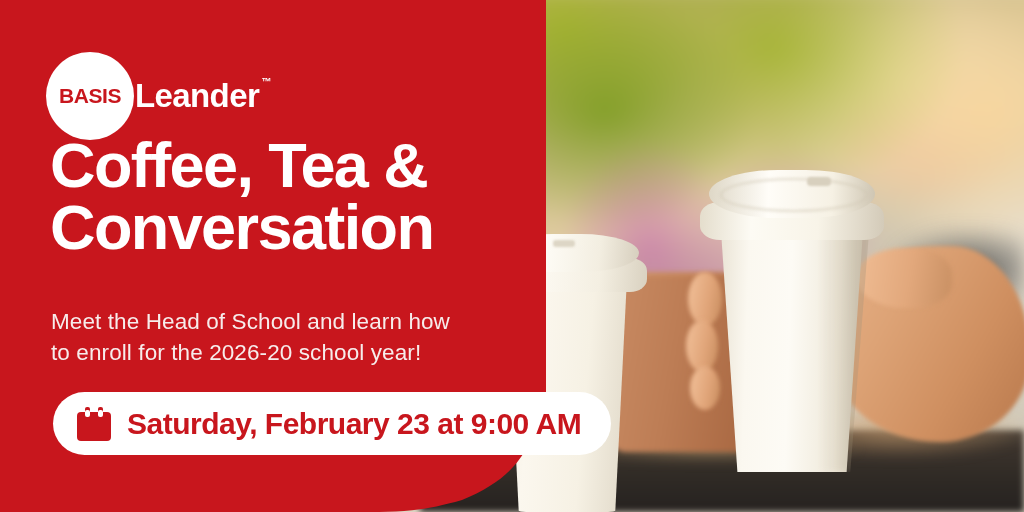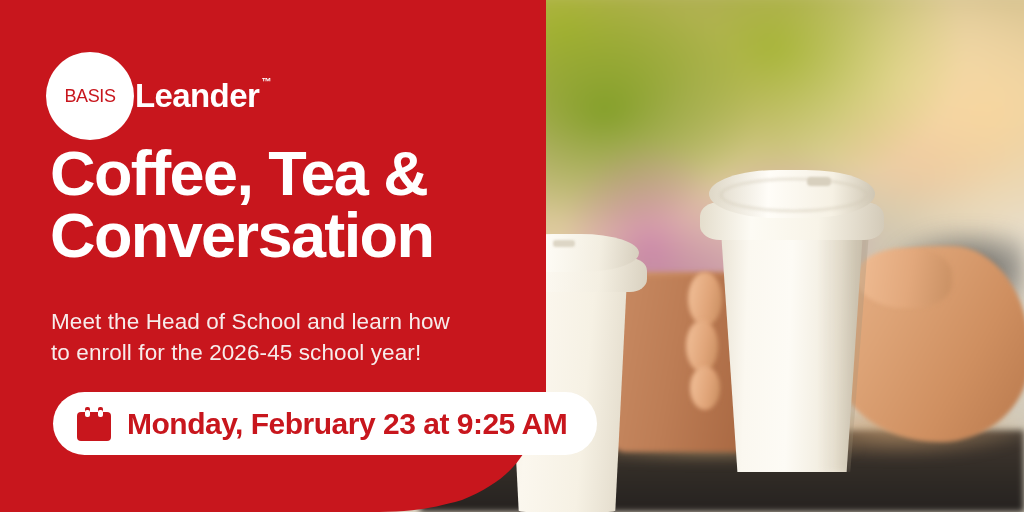--- a/index.html
+++ b/index.html
@@ -278,22 +278,22 @@
     height: 88px;
     border-radius: 50%;
     background: #ffffff;
     display: flex;
     align-items: center;
     justify-content: center;
     flex: 0 0 auto;
   }
   .logo-badge-text {
     color: #c8161d;
-    font-weight: 400;
-    font-size: 18px;
+    font-weight: 700;
+    font-size: 21px;
     letter-spacing: -0.4px;
     font-family: "Liberation Sans", sans-serif;
   }
   .logo-word {
     color: #ffffff;
     font-size: 33px;
     font-weight: 700;
     letter-spacing: -0.6px;
     margin-left: 1px;
     position: relative;
@@ -304,21 +304,21 @@
     vertical-align: super;
     margin-left: 2px;
     position: relative;
     top: -10px;
   }
 
   
   .headline {
     position: absolute;
     left: 50px;
-    top: 143px;
+    top: 135px;
     width: 500px;
     color: #ffffff;
     font-size: 63px;
     line-height: 0.98;
     font-weight: 700;
     letter-spacing: -1.6px;
     white-space: pre-line;
   }
 
   
@@ -442,26 +442,26 @@
     </div>
     <div class="logo-word">
       <span>Leander</span><span class="logo-tm">™</span>
     </div>
   </div>
 
   <div class="headline">Coffee, Tea &amp;
 Conversation</div>
 
   <div class="subtitle">Meet the Head of School and learn how
-to enroll for the 2026-45 school year!</div>
+to enroll for the 2026-20 school year!</div>
 
   <div class="date-pill">
     <span class="cal-icon">
       <span class="tab-l"></span>
       <span class="tab-r"></span>
       <span class="frame"></span>
       <span class="notch-l"></span>
       <span class="notch-r"></span>
     </span>
-    <span class="date-text">Monday, February 23 at 9:25 AM</span>
+    <span class="date-text">Saturday, February 23 at 9:00 AM</span>
   </div>
 
 </div>
 
 </body></html>

